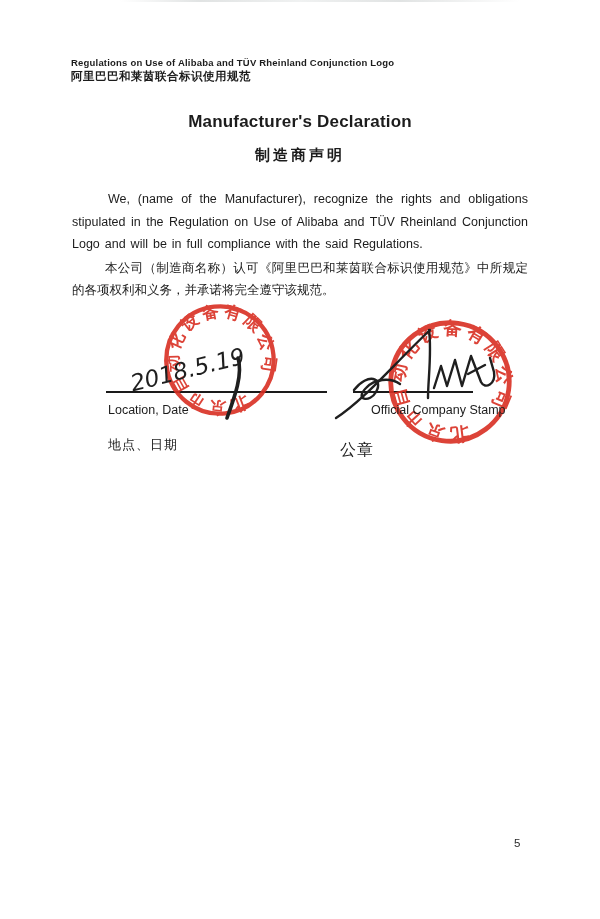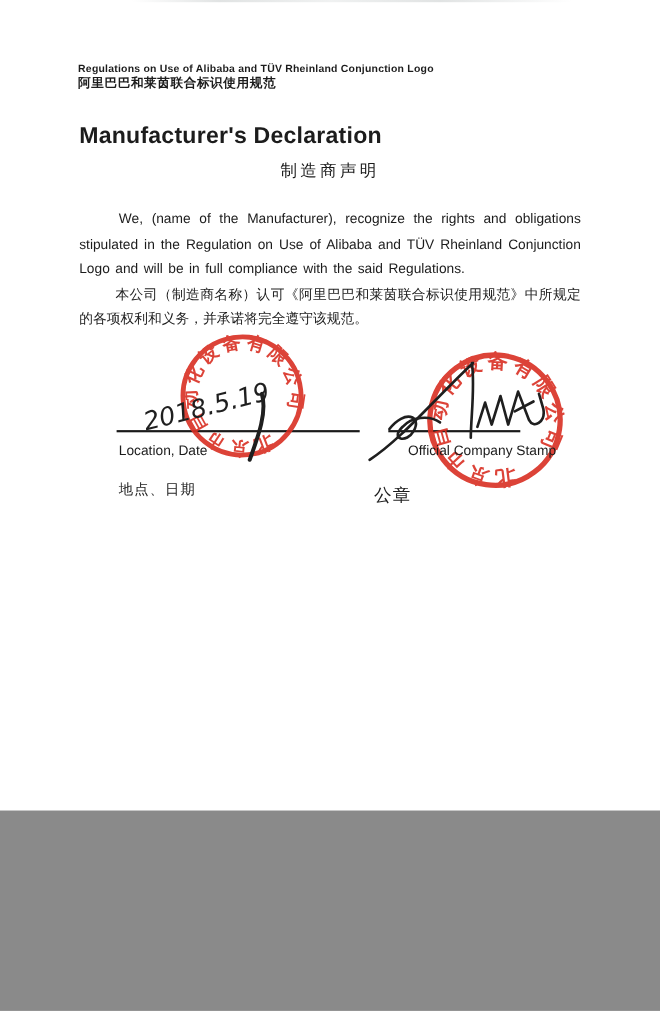--- a/index.html
+++ b/index.html
@@ -1,39 +1,39 @@
 <!DOCTYPE html>
 <html><head>
 <meta charset="utf-8">
 <style>
   html,body{margin:0;padding:0;background:#8a8a8a;}
   .page{
     position:relative;
-    width:600px;height:737px;
+    width:600px;height:919px;
     margin:0 auto;
     background:#ffffff;
     font-family:"Liberation Sans","DejaVu Sans",sans-serif;
     color:#1c1c1c;
     overflow:hidden;
   }
   .scan-edge{
     position:absolute;top:0;left:120px;width:400px;height:2px;
     background:linear-gradient(90deg,#ffffff,#d9dcdc 20%,#eceeee 45%,#d9dcdc 70%,#ffffff);
     opacity:.8;
   }
   .hdr{position:absolute;left:71px;top:56px;}
   .hdr .en{font-size:9.5px;font-weight:bold;letter-spacing:.2px;line-height:13px;}
   .hdr .zh{font-size:11.5px;font-weight:bold;line-height:16px;letter-spacing:.5px;font-family:Liberation Mono, monospace;}
   .title-en{
     position:absolute;left:72px;width:456px;top:112px;
-    text-align:left;font-size:21px;font-weight:bold;letter-spacing:.2px;
+    text-align:center;font-size:17px;font-weight:bold;letter-spacing:.2px;
   }
   .title-zh{
     position:absolute;left:72px;width:456px;top:146px;
-    text-align:center;font-size:15px;font-weight:normal;letter-spacing:3px;
+    text-align:center;font-size:15px;font-weight:bold;letter-spacing:3px;
   }
   .para{
     position:absolute;left:72px;width:456px;
     font-size:12.5px;text-align:justify;text-justify:inter-word;
   }
   .para.en{top:188px;line-height:22.5px;text-indent:36px;word-spacing:1.5px;}
   .para.zh{top:258px;line-height:21.5px;text-indent:33px;}
   .sig-line{position:absolute;height:2px;background:#1a1a1a;}
   .sig-line.left{left:106px;top:391px;width:221px;}
   .sig-line.right{left:353px;top:391px;width:120px;}

